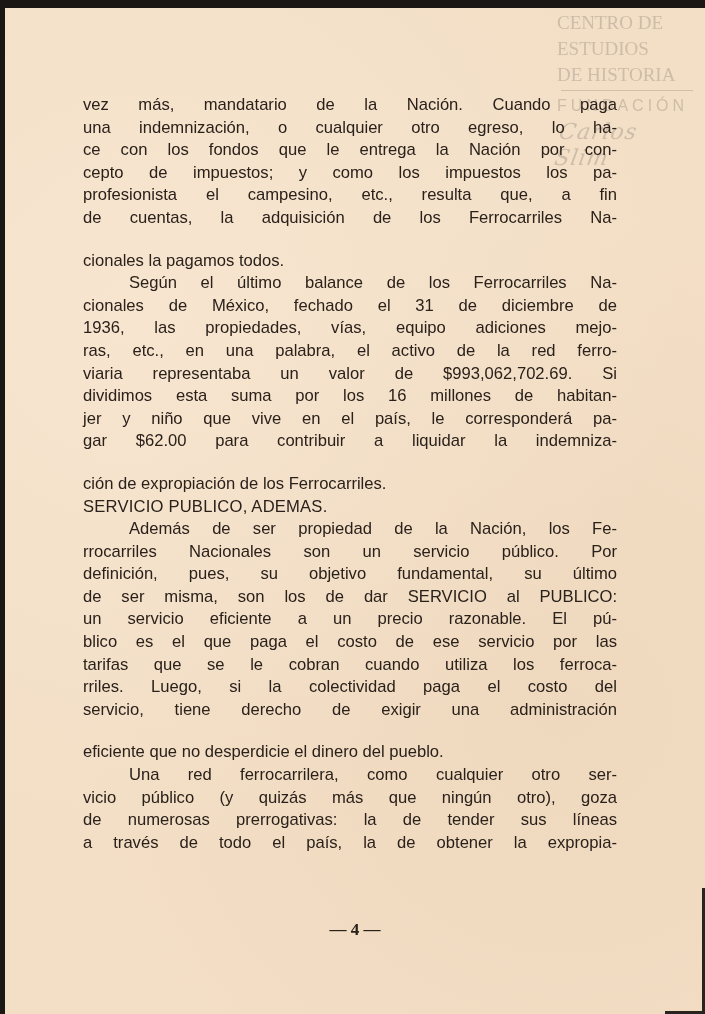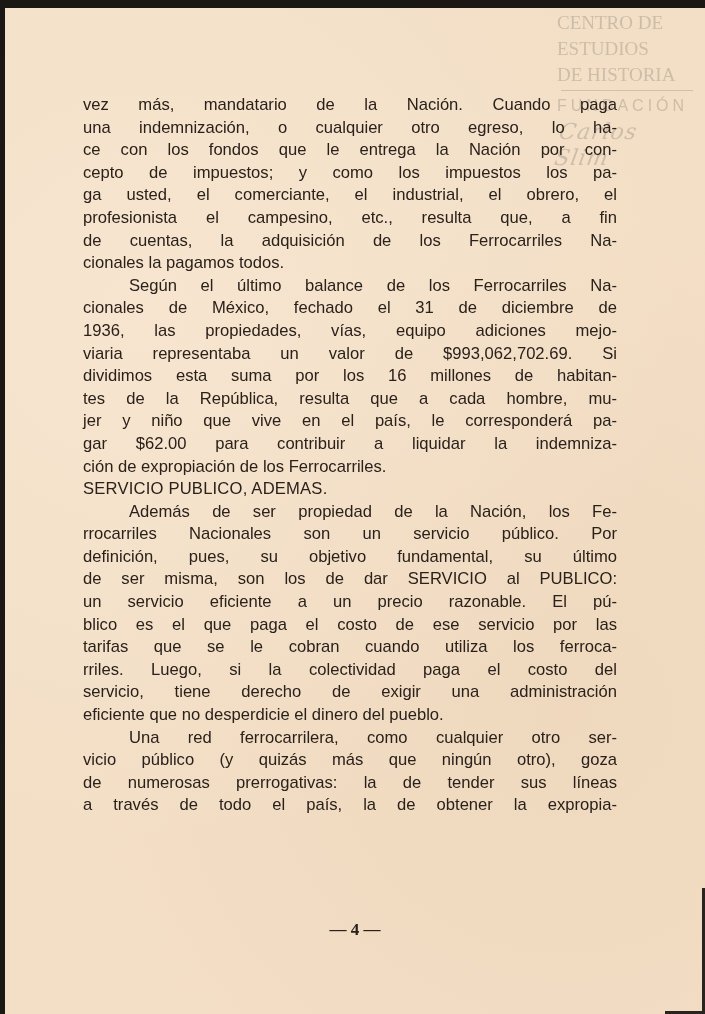--- a/index.html
+++ b/index.html
@@ -32,21 +32,21 @@
     .watermark .wm-fund { display: block; font-family: "Liberation Sans", sans-serif; font-size: 16px; letter-spacing: 4px; }
     .watermark .wm-sign { display: block; font-family: "DejaVu Serif", serif; font-style: italic; font-size: 22px; letter-spacing: 1px; transform: skewX(-10deg); }
     .text {
       position: absolute; left: 78px; width: 534px; top: 86px;
       font-family: "Liberation Sans", sans-serif;
       font-size: 16.6px; line-height: 22.6px; color: #2a211b;
       text-align: justify;
     }
     .text p { margin: 0; }
     .line { display: block; text-align: justify; text-align-last: justify; white-space: nowrap; }
-    .line.last { text-align-last: left; }
+    .line.last { text-align-last: left; margin-top: 20px; }
     .heading {
       margin: 23px 0 27px 0;
       font-size: 16.6px; letter-spacing: 0.2px;
     }
     .page-number {
       position: absolute; top: 912px; left: 0; width: 100%;
       text-align: center; font-family: "Liberation Serif", serif;
       font-size: 17px; color: #2a211b; font-weight: bold;
     }
   </style>
@@ -62,32 +62,31 @@
     <span class="wm-fund">FUNDACIÓN</span>
     <span class="wm-sign">Carlos Slim</span>
   </div>
 
   <div class="text">
     <p>
       <span class="line">vez más, mandatario de la Nación. Cuando paga</span>
       <span class="line">una indemnización, o cualquier otro egreso, lo ha-</span>
       <span class="line">ce con los fondos que le entrega la Nación por con-</span>
       <span class="line">cepto de impuestos; y como los impuestos los pa-</span>
-      <span class="line">ga usted, el comerciante, el industrial, el obrero, el</span>
       <span class="line">profesionista el campesino, etc., resulta que, a fin</span>
       <span class="line">de cuentas, la adquisición de los Ferrocarriles Na-</span>
       <span class="line last">cionales la pagamos todos.</span>
     </p>
     <p>
       <span class="line" style="padding-left:46px">Según el último balance de los Ferrocarriles Na-</span>
       <span class="line">cionales de México, fechado el 31 de diciembre de</span>
       <span class="line">1936, las propiedades, vías, equipo adiciones mejo-</span>
+      <span class="line">ras, etc., en una palabra, el activo de la red ferro-</span>
       <span class="line">viaria representaba un valor de $993,062,702.69. Si</span>
       <span class="line">dividimos esta suma por los 16 millones de habitan-</span>
-      <span class="line">tes de la República, resulta que a cada hombre, mu-</span>
       <span class="line">jer y niño que vive en el país, le corresponderá pa-</span>
       <span class="line">gar $62.00 para contribuir a liquidar la indemniza-</span>
       <span class="line last">ción de expropiación de los Ferrocarriles.</span>
     </p>
 
     <p class="heading">SERVICIO PUBLICO, ADEMAS.</p>
 
     <p>
       <span class="line" style="padding-left:46px">Además de ser propiedad de la Nación, los Fe-</span>
       <span class="line">rrocarriles Nacionales son un servicio público. Por</span>

